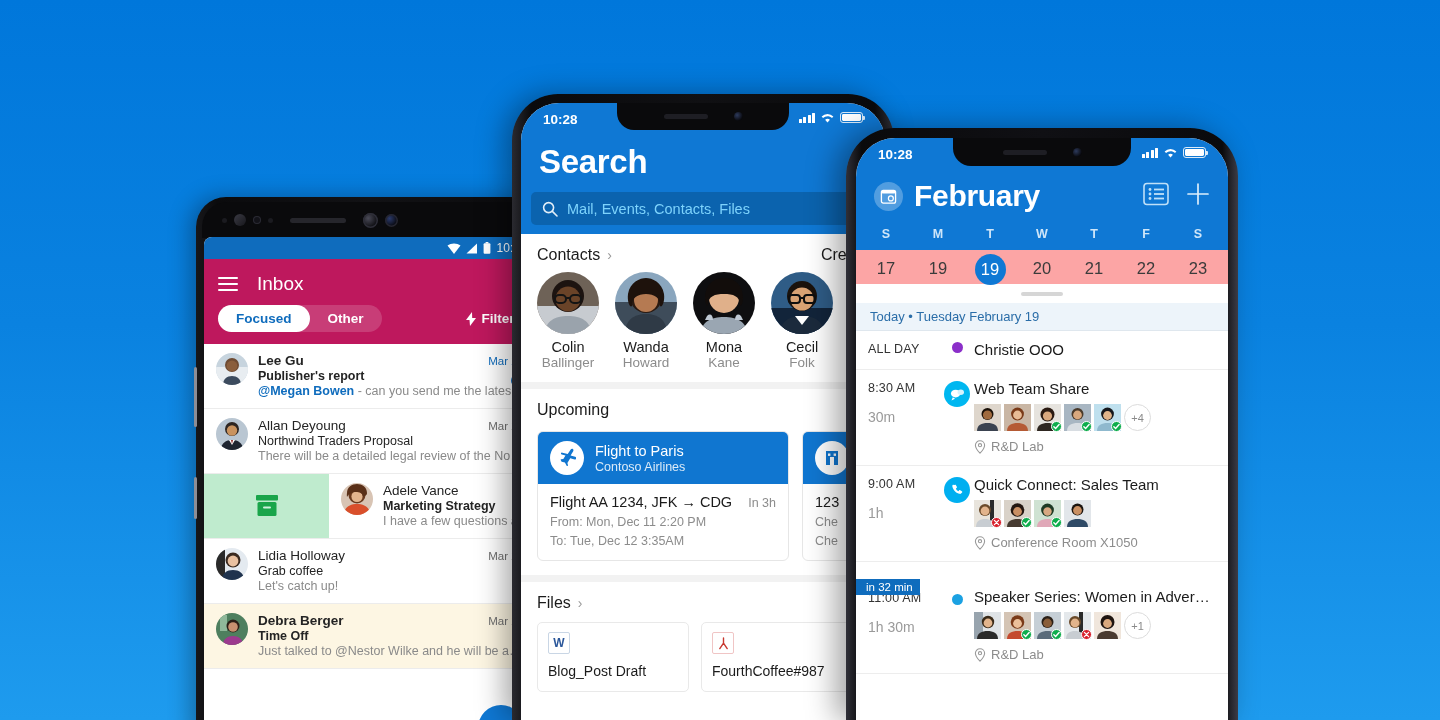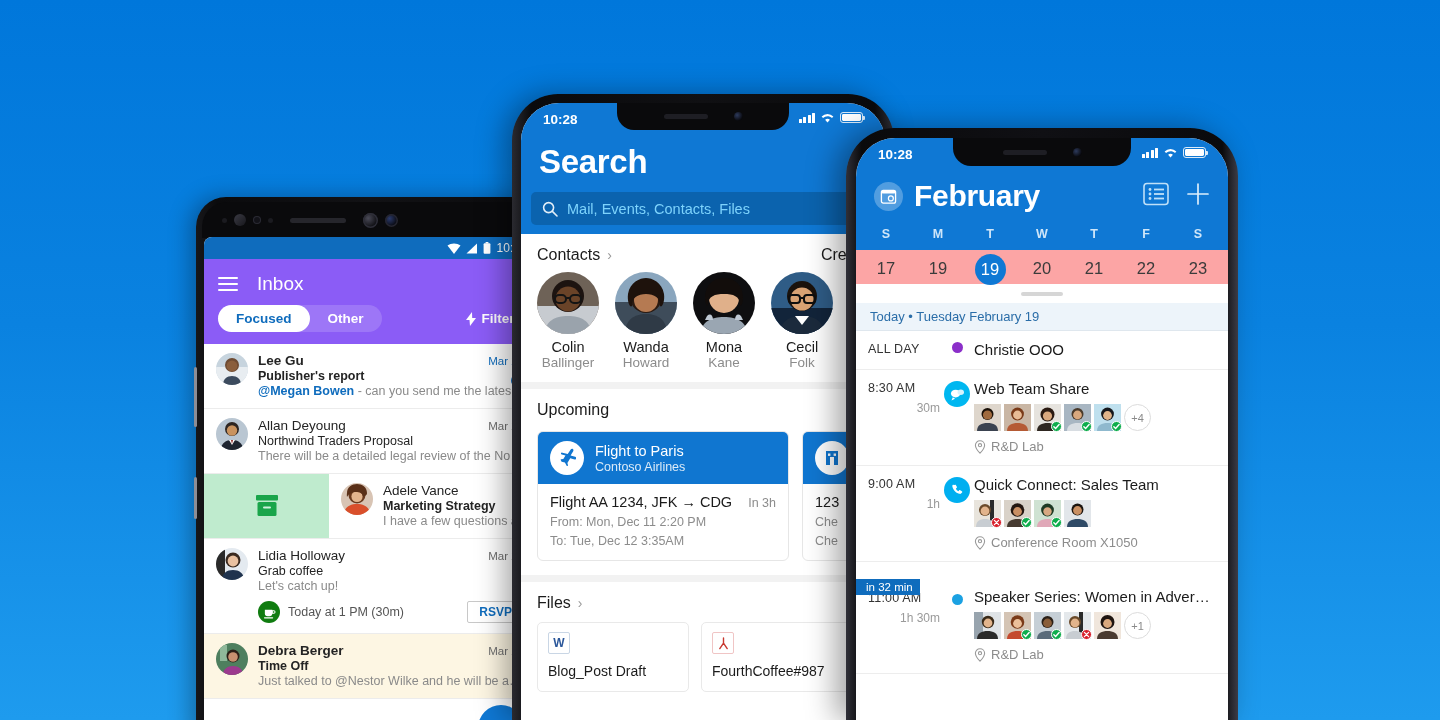--- a/index.html
+++ b/index.html
@@ -35,21 +35,21 @@
   .cam.lens { width: 15px; height: 15px; background: radial-gradient(circle at 35% 35%, #4a4a57, #0c0c10 70%); box-shadow: inset 0 0 0 1.5px #2e2e38; }
   .cam.lens2 { width: 13px; height: 13px; background: radial-gradient(circle at 35% 35%, #2b3a6b, #07070c 70%); box-shadow: inset 0 0 0 1.5px #262630; }
   #android .screen { left: 8px; right: 8px; top: 40px; bottom: 0; width: 332px; height: 500px; border-radius: 8px 8px 0 0; }
   .sidebtn { position: absolute; width: 3px; background: #8d8d95; border-radius: 2px; }
 
   .and-status {
     height: 22px; background: #0F6CBD; display: flex; align-items: center;
     justify-content: flex-end; gap: 5px; padding-right: 9px; color: #fff;
     font-size: 12px; letter-spacing: .1px;
   }
-  .and-hdr { background: #8b5cf6; padding: 8px 0 0 0; }
+  .and-hdr { background: #be185d; padding: 8px 0 0 0; }
   .and-hdr-top { display: flex; align-items: center; gap: 19px; padding: 6px 14px 10px 14px; }
   .hamb { width: 20px; display: flex; flex-direction: column; gap: 4px; }
   .hamb i { display: block; height: 2px; background: #fff; border-radius: 1px; }
   .and-title { color: #fff; font-size: 19px; font-weight: 400; }
   .and-pivot { display: flex; align-items: center; padding: 0 14px 12px 14px; }
   .pivot-wrap { display: flex; background: rgba(255,255,255,.16); border-radius: 15px; }
   .pivot { font-size: 13.5px; padding: 6px 18px; border-radius: 15px; color: #fff; font-weight: 600; }
   .pivot.on { background: #fff; color: #0F6CBD; }
   .filters { margin-left: auto; display: flex; align-items: center; gap: 5px; color: #fff; font-size: 13.5px; font-weight: 600; }
 
@@ -147,21 +147,21 @@
   .dow { display: flex; padding: 0 4px 9px 4px; }
   .dow div { flex: 1; text-align: center; color: #CFE6F9; font-size: 12.5px; font-weight: 700; }
   .dates { background: #fca5a5; display: flex; padding: 9px 4px 4px 4px; }
   .dates div { flex: 1; text-align: center; font-size: 16.5px; color: #3b3b3b; }
   .dsel { width: 31px; height: 31px; margin: -5px auto; border-radius: 50%; background: #0F78D4; color: #fff !important; display: flex; align-items: center; justify-content: center; }
   .grabber { width: 42px; height: 4px; border-radius: 2px; background: #d6d6d6; margin: 8px auto 7px auto; }
   .today-bar { background: #EDF4FA; color: #2A6DA8; font-size: 13px; padding: 6px 14px; border-bottom: 1px solid #dfe7ee; }
   .ev { display: flex; padding: 10px 12px 11px 12px; border-bottom: 1px solid #ededed; position: relative; }
   .ev-time { width: 72px; flex: none; padding-top: 1px; }
   .ev-t1 { font-size: 12.5px; color: #333; letter-spacing: .2px; }
-  .ev-t2 { font-size: 12px; color: #9a9a9a; margin-top: 6px; text-align: right; }
+  .ev-t2 { font-size: 14px; color: #9a9a9a; margin-top: 14px; }
   .ev-mark { width: 34px; flex: none; display: flex; justify-content: center; padding-top: 1px; }
   .dot { width: 11px; height: 11px; border-radius: 50%; }
   .circ-ico { width: 26px; height: 26px; border-radius: 50%; display: flex; align-items: center; justify-content: center; }
   .ev-main { flex: 1; min-width: 0; }
   .ev-title { font-size: 15px; color: #1b1b1b; white-space: nowrap; overflow: hidden; text-overflow: ellipsis; }
   .attend { display: flex; align-items: center; margin-top: 7px; }
   .att { width: 27px; height: 27px; border-radius: 50%; position: relative; margin-right: 3px; overflow: visible; }
   .att .pic { width: 100%; height: 100%; border-radius: 50%; overflow: hidden; }
   .att .st { position: absolute; right: -1px; bottom: -1px; width: 11px; height: 11px; border-radius: 50%; border: 1.5px solid #fff; display: flex; align-items: center; justify-content: center; }
   .st.ok { background: #0EAD4C; }
@@ -309,31 +309,20 @@
               <circle cx="17" cy="13" r="5.4" fill="#E8C0A0"></circle>
             </svg>
         </div>
         <div class="mbody">
           <div class="mline1">
             <span class="msender">Lidia Holloway</span>
             <span class="mdate">Mar 23</span>
           </div>
           <div class="msubj">Grab coffee</div>
           <div class="mprev">Let's catch up!</div>
-          <div class="rsvp-bar">
-            <span class="coffee">
-              <svg width="13" height="13" viewBox="0 0 14 14">
-                  <path d="M2 4h8v4a3 3 0 0 1-3 3H5a3 3 0 0 1-3-3z" fill="#fff"></path>
-                  <path d="M10 5h1.6a1.4 1.4 0 0 1 0 2.8H10z" fill="none" stroke="#fff" stroke-width="1.1"></path>
-                  <rect x="1" y="12" width="10" height="1.4" rx=".7" fill="#fff"></rect>
-                </svg>
-            </span>
-            <span class="rsvp-txt">Today at 1 PM (30m)</span>
-            <span class="rsvp-btn">RSVP</span>
-          </div>
         </div>
       </div>
 
       <div class="mrow unread-tint">
         <div class="mava">
           <svg class="av" viewBox="0 0 32 32">
               <rect width="32" height="32" fill="#4E7F5E"></rect>
               <rect x="4" y="2" width="7" height="16" fill="#8FB89A"></rect>
               <circle cx="17" cy="13" r="6.5" fill="#2A1E16"></circle>
               <path d="M7 32c0-6 4.5-9 10-9s10 3 10 9z" fill="#9C3A8E"></path>

